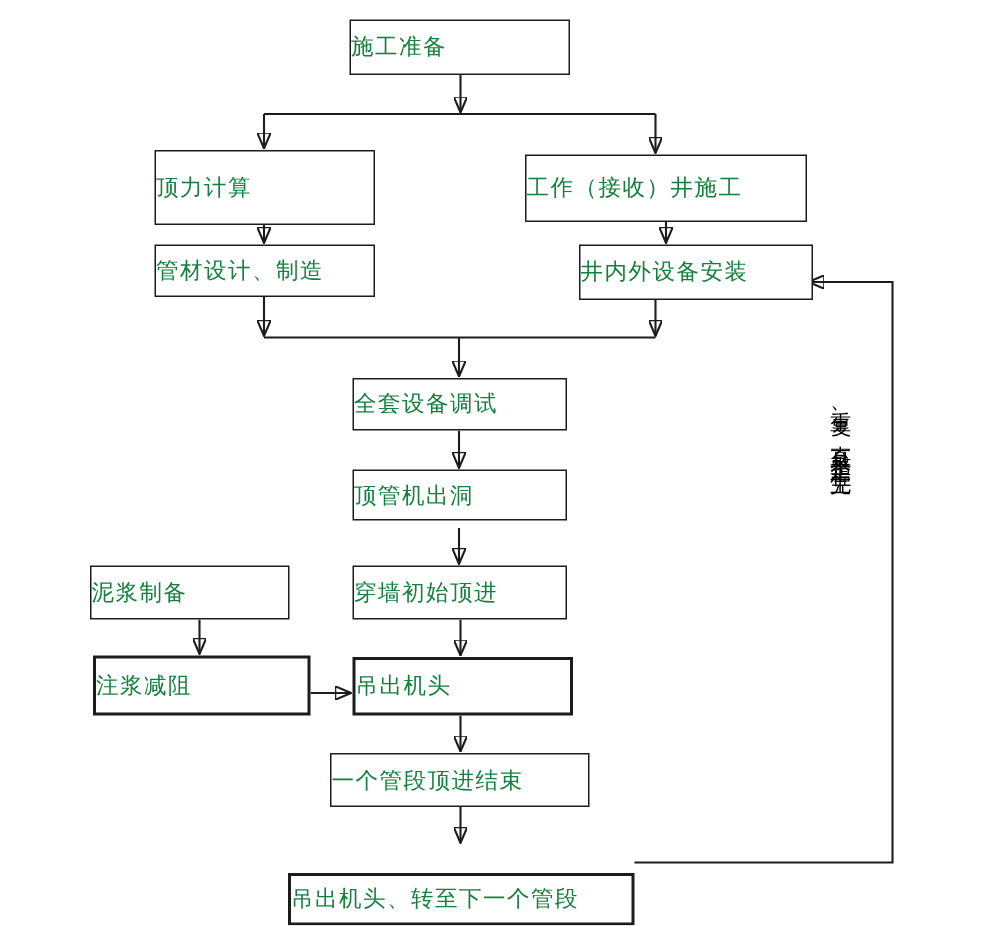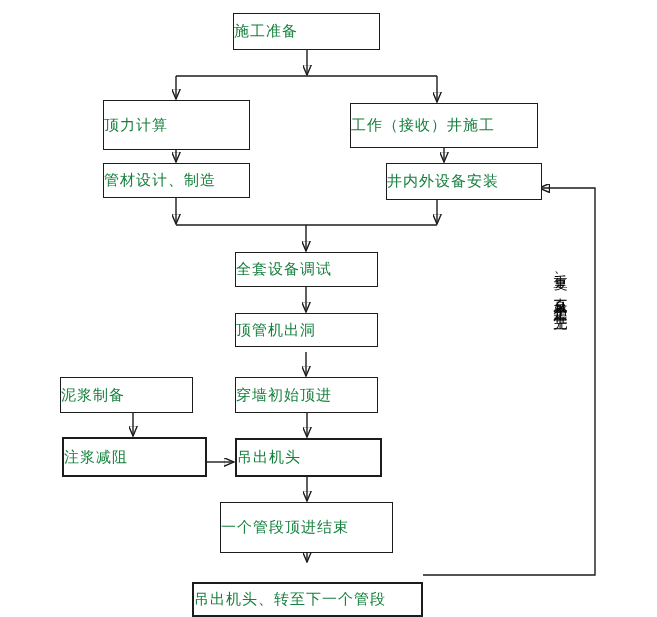--- a/index.html
+++ b/index.html
@@ -19,21 +19,21 @@
   .n-force   {left:103px;top:100px;width:147px;height:50px;}
   .n-well    {left:350px;top:103px;width:188px;height:45px;}
   .n-pipe    {left:103px;top:163px;width:147px;height:35px;}
   .n-install {left:350px;top:163px;width:156px;height:37px;margin-left:36px;}
   .n-debug   {left:235px;top:252px;width:143px;height:35px;}
   .n-exit    {left:235px;top:313px;width:143px;height:34px;}
   .n-initial {left:235px;top:377px;width:143px;height:36px;}
   .n-mud     {left:60px; top:377px;width:133px;height:36px;}
   .n-grout   {left:62px; top:437px;width:145px;height:40px;}
   .n-normal  {left:235px;top:438px;width:147px;height:39px;}
-  .n-section {left:220px;top:502px;width:173px;height:51px;}
+  .n-section {left:220px;top:502px;width:173px;height:36px;}
   .n-lift    {left:192px;top:582px;width:231px;height:35px;}
   .loop-label{
     position:absolute;left:548px;top:263px;height:205px;width:26px;
     writing-mode:vertical-rl;text-orientation:upright;
     font-size:14px;color:#000000;letter-spacing:3px;line-height:26px;
     display:flex;align-items:center;
   }
 </style>
 </head>
 <body>

